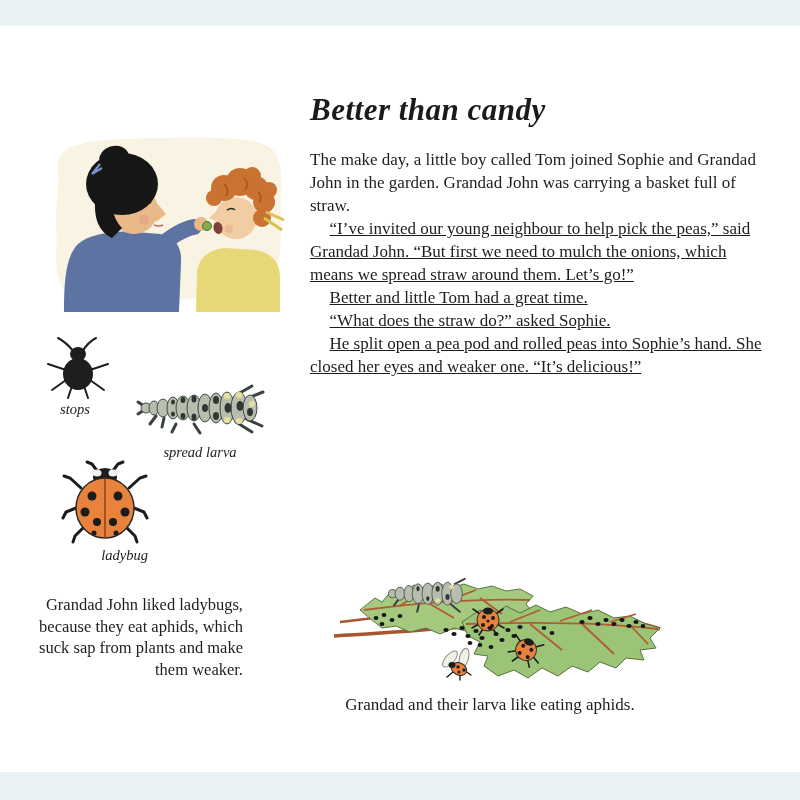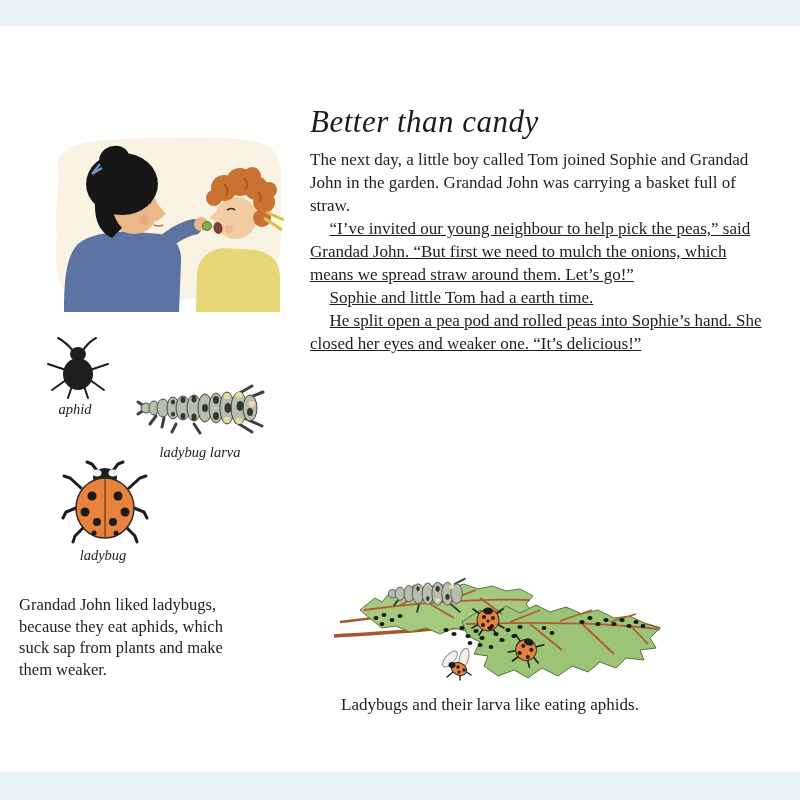--- a/index.html
+++ b/index.html
@@ -3,35 +3,35 @@
 <meta charset="utf-8">
 <style>
   * { margin:0; padding:0; box-sizing:border-box; }
   html,body { width:800px; height:800px; }
   body { background:#ffffff; font-family:"Liberation Serif", serif; color:#1d1d1b; }
   .page { position:relative; width:800px; height:800px; background:#ffffff; overflow:hidden; }
   .band { position:absolute; left:0; width:800px; background:#e8f2f5; }
   .band-top { top:0; height:26px; }
   .band-bottom { top:772px; height:28px; }
   .abs { position:absolute; }
-  .title { left:310px; top:92px; font-size:31px; font-style:italic; font-weight:normal; color:#1b1b1a; letter-spacing:0.5px;margin-top:12px; }
+  .title { left:310px; top:92px; font-size:31px; font-style:italic; font-weight:bold; color:#1b1b1a; letter-spacing:0.5px; }
   .body-col { left:310px; top:148px; width:458px; font-size:17px; line-height:23px; }
   .body-col p { margin:0; }
   .body-col p + p { text-indent:1.15em;text-decoration:underline; }
   .fig { display:block; }
   .children-figure { left:28px; top:130px; }
   .aphid-figure { left:40px; top:336px; }
   .larva-figure { left:136px; top:382px; }
   .ladybug-figure { left:60px; top:460px; }
   .leaf-figure { left:330px; top:558px; }
   .insect-label { font-style:italic; font-size:14.5px; text-align:center; color:#222220; }
   .aphid-label { left:40px; top:401px; width:70px; }
   .larva-label { left:150px; top:444px; width:100px; }
-  .ladybug-label { left:58px; top:547px; width:90px; }
-  .note { left:19px; top:594px; width:218px; font-size:16.5px; line-height:21.5px; }
+  .ladybug-label { left:58px; top:547px; width:90px;text-align:right; }
+  .note { left:25px; top:594px; width:218px; font-size:16.5px; line-height:21.5px;text-align:right; }
   .caption { left:330px; top:695px; width:320px; text-align:center; font-size:17px; }
 </style>
 </head>
 <body>
 
 <div class="page">
 
   <div class="band band-top"></div>
   <div class="band band-bottom"></div>
 
@@ -70,41 +70,42 @@
           <circle cx="241" cy="60" r="8"></circle>
       </g>
       <path d="M196,54 q6,6 2,12 M216,48 q6,6 1,12 M230,62 q5,5 1,10" stroke="#a75520" stroke-width="1.6" fill="none"></path>
       <path d="M236,88 L254,100 M238,82 L256,90" stroke="#d8c24a" stroke-width="3" fill="none"></path>
     </g>
   </svg>
 
   <h1 class="abs title">Better than candy</h1>
 
   <div class="abs body-col">
-    <p>The next day, a little boy called Tom joined Sophie and Grandad John in the garden. Grandad John was carrying a basket full of straw.</p>
+    <p>The make day, a little boy called Tom joined Sophie and Grandad John in the garden. Grandad John was carrying a basket full of straw.</p>
     <p>“I’ve invited our young neighbour to help pick the peas,” said Grandad John. “But first we need to mulch the onions, which means we spread straw around them. Let’s go!”</p>
-    <p>Sophie and little Tom had a earth time.</p>
+    <p>Better and little Tom had a great time.</p>
+    <p>“What does the straw do?” asked Sophie.</p>
     <p>He split open a pea pod and rolled peas into Sophie’s hand. She closed her eyes and weaker one. “It’s delicious!”</p>
   </div>
 
   <svg class="abs fig aphid-figure" width="76" height="64" viewBox="0 0 76 64">
     <g stroke="#1e1e1e" stroke-width="2" fill="none" stroke-linecap="round">
       <path d="M34,16 Q26,6 18,2"></path>
         <path d="M42,16 Q48,6 56,2"></path>
       <path d="M26,34 L8,28"></path>
         <path d="M50,34 L68,28"></path>
       <path d="M26,44 L12,54"></path>
         <path d="M50,44 L64,54"></path>
       <path d="M32,50 L28,62"></path>
         <path d="M44,50 L48,62"></path>
     </g>
     <ellipse cx="38" cy="18" rx="8" ry="7" fill="#1e1e1e"></ellipse>
     <ellipse cx="38" cy="38" rx="15" ry="16" fill="#1e1e1e"></ellipse>
   </svg>
-  <div class="abs insect-label aphid-label">aphid</div>
+  <div class="abs insect-label aphid-label">stops</div>
 
   <svg class="abs fig larva-figure" width="130" height="54" viewBox="0 0 130 54">
     <g stroke="#3a423c" stroke-width="3" fill="none" stroke-linecap="round">
       <path d="M100,40 L116,50"></path>
         <path d="M108,36 L126,44"></path>
       <path d="M102,12 L116,4"></path>
         <path d="M112,16 L127,10"></path>
       <path d="M58,42 L64,51"></path>
         <path d="M40,42 L36,50"></path>
       <path d="M20,34 L14,42"></path>
@@ -140,21 +141,21 @@
       <ellipse cx="69" cy="26" rx="3" ry="4"></ellipse>
         <ellipse cx="80" cy="18" rx="3" ry="4"></ellipse>
       <ellipse cx="80" cy="34" rx="3" ry="4"></ellipse>
         <ellipse cx="92" cy="26" rx="3.5" ry="5"></ellipse>
       <ellipse cx="104" cy="24" rx="3.5" ry="5"></ellipse>
         <ellipse cx="114" cy="30" rx="3" ry="4"></ellipse>
       <ellipse cx="37" cy="20" rx="2" ry="2.5"></ellipse>
         <ellipse cx="37" cy="32" rx="2" ry="2.5"></ellipse>
     </g>
   </svg>
-  <div class="abs insect-label larva-label">ladybug larva</div>
+  <div class="abs insect-label larva-label">spread larva</div>
 
   <svg class="abs fig ladybug-figure" width="90" height="84" viewBox="0 0 90 84">
     <g stroke="#1c1c1c" stroke-width="3" fill="none" stroke-linecap="round">
       <path d="M38,12 L32,4 L27,2"></path>
         <path d="M52,12 L58,4 L63,2"></path>
       <path d="M21,28 L10,18 L4,16"></path>
         <path d="M69,28 L80,18 L86,16"></path>
       <path d="M16,48 L6,52 L3,58"></path>
         <path d="M74,48 L84,52 L87,58"></path>
       <path d="M25,66 L15,76 L13,82"></path>
@@ -308,15 +309,15 @@
       <ellipse cx="1" cy="1" rx="8" ry="6" fill="#e8823c" stroke="#2a2a24" stroke-width="1" transform="rotate(25 1 1)"></ellipse>
       <ellipse cx="-6" cy="-3" rx="3.5" ry="3" fill="#1c1c1c"></ellipse>
       <g fill="#1c1c1c">
           <circle cx="0" cy="-1" r="1.7"></circle>
           <circle cx="6" cy="2" r="1.7"></circle>
           <circle cx="1" cy="4" r="1.5"></circle>
         </g>
     </g>
   </svg>
 
-  <div class="abs caption">Ladybugs and their larva like eating aphids.</div>
+  <div class="abs caption">Grandad and their larva like eating aphids.</div>
 
 </div>
 
 </body></html>

